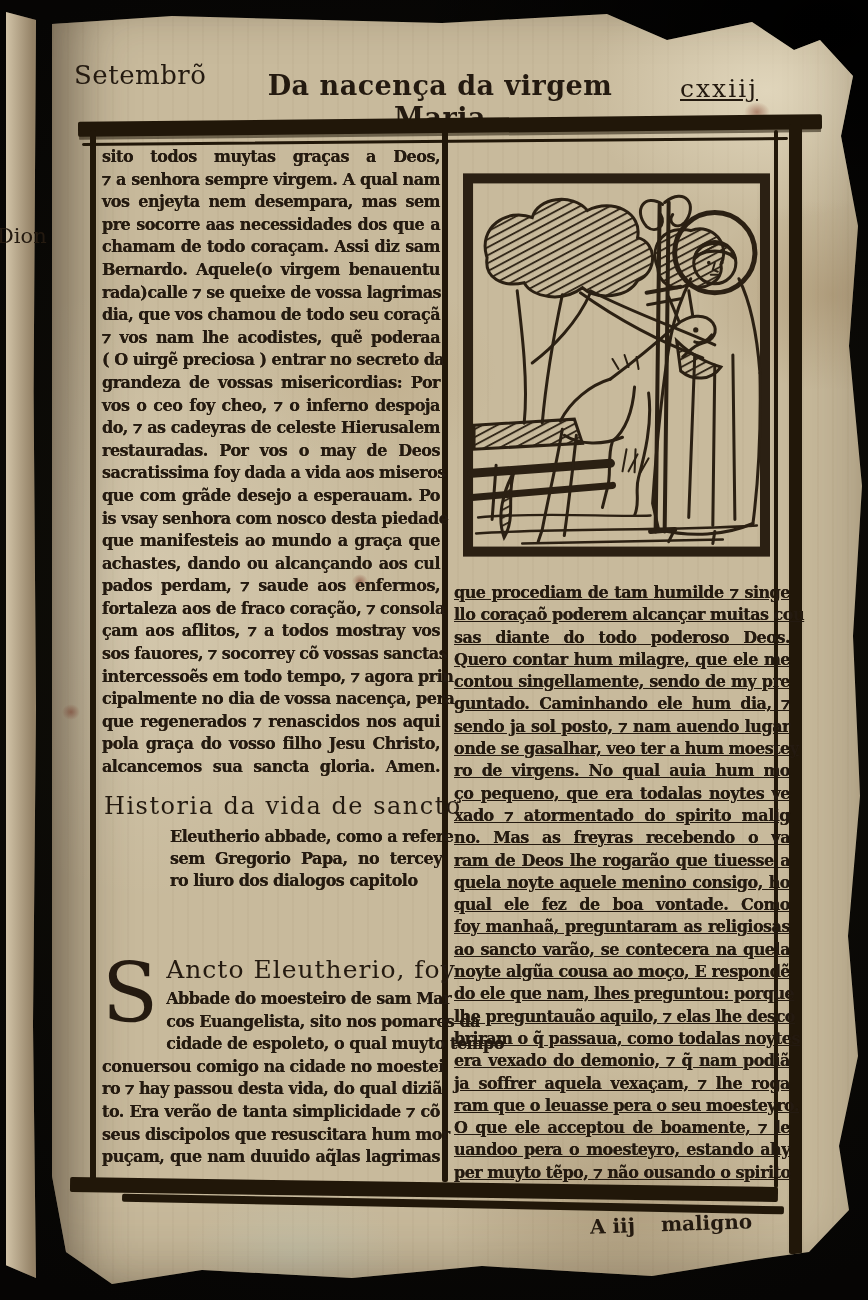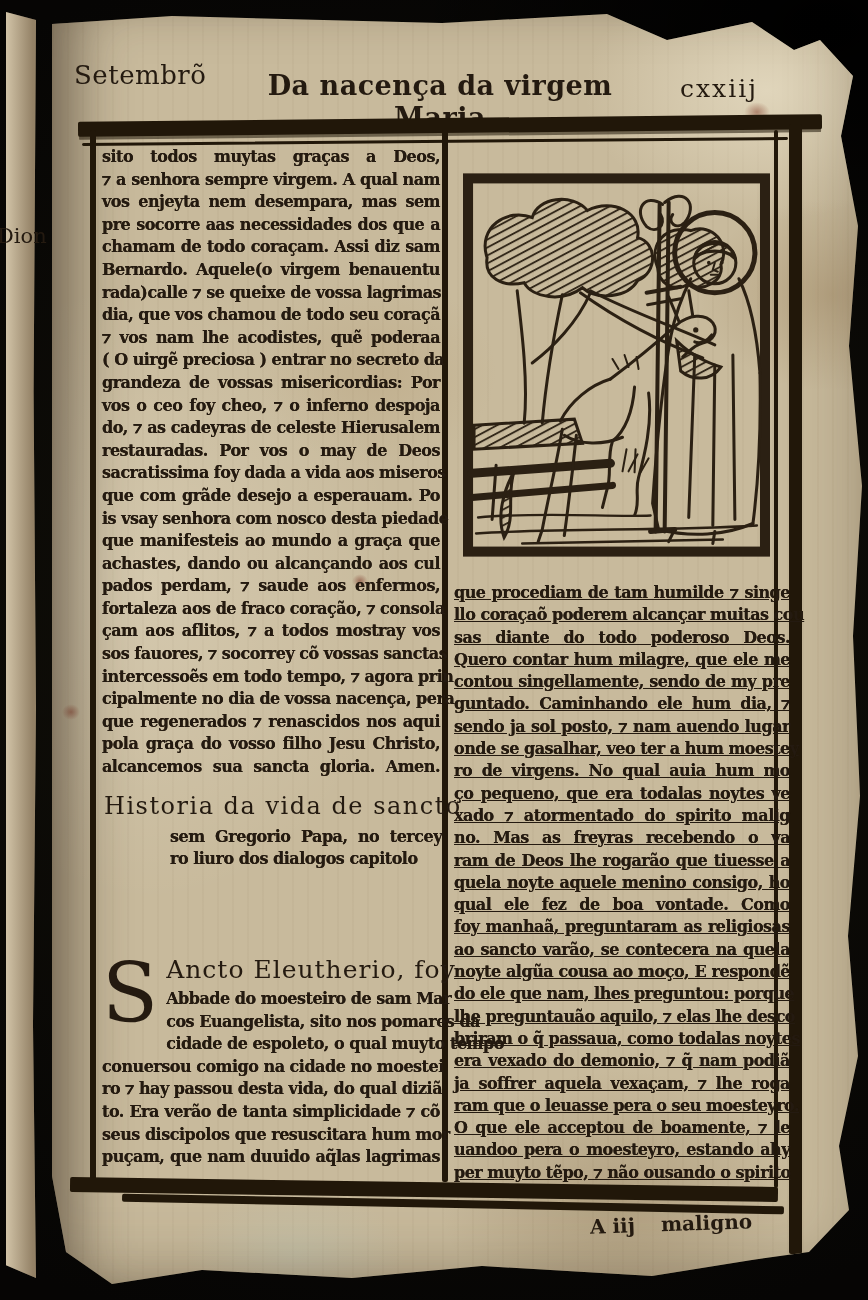--- a/index.html
+++ b/index.html
@@ -38,21 +38,21 @@
     box-shadow:inset 42px 0 60px -22px rgba(40,28,16,.55), inset -28px -42px 80px -34px rgba(60,45,25,.4);
     color:#241a10;
   }
   .stain{position:absolute;border-radius:50%;pointer-events:none;}
   .s1{left:692px;top:88px;width:26px;height:20px;background:radial-gradient(rgba(130,60,40,.5),transparent 70%);}
   .s2{left:300px;top:560px;width:16px;height:14px;background:radial-gradient(rgba(120,50,35,.55),transparent 70%);}
   .s3{left:10px;top:690px;width:18px;height:16px;background:radial-gradient(rgba(110,45,30,.5),transparent 70%);}
 
   .header-month{position:absolute;left:22px;top:46px;font:400 26px/30px "DejaVu Serif", serif;letter-spacing:.5px;}
   .header-title{position:absolute;left:178px;top:56px;width:420px;text-align:center;font:700 27px/32px "DejaVu Serif", serif;letter-spacing:.5px;}
-  .header-folio{position:absolute;left:628px;top:60px;font:400 25px/30px "DejaVu Serif", serif;letter-spacing:2px;}
+  .header-folio{position:absolute;left:628px;top:60px;font:400 25px/30px "DejaVu Serif", serif;letter-spacing:2px;text-decoration:underline;}
 
   .rule{position:absolute;background:#211709;border-radius:2px;}
   .rule-top{left:26px;top:104px;width:744px;height:15px;transform:rotate(-.6deg);box-shadow:0 4px 0 -1px rgba(33,23,9,.55);}
   .rule-top2{left:30px;top:126px;width:706px;height:3px;transform:rotate(-.5deg);}
   .vrule-left{left:38px;top:116px;width:6px;height:1052px;}
   .vrule-center{left:390px;top:116px;width:6px;height:1052px;}
   .vrule-right-in{left:722px;top:116px;width:4px;height:1058px;}
   .vrule-right-out{left:737px;top:110px;width:13px;height:1130px;}
   .rule-bottom{left:18px;top:1168px;width:708px;height:15px;transform:rotate(.8deg);}
   .rule-bottom2{left:70px;top:1186px;width:662px;height:8px;transform:rotate(1.1deg);}
@@ -129,20 +129,21 @@
       <div class="tl">intercessoẽs em todo tempo, ⁊ agora prin</div>
       <div class="tl">cipalmente no dia de vossa nacença, pera</div>
       <div class="tl">que regenerados ⁊ renascidos nos aqui</div>
       <div class="tl">pola graça do vosso filho Jesu Christo,</div>
       <div class="tl">alcancemos sua sancta gloria. Amen.</div>
     </div>
 
   <div class="section-heading">Historia da vida de sancto</div>
 
   <div class="section-sub bl">
+      <div class="tl">Eleutherio abbade, como a refere</div>
       <div class="tl">sem Gregorio Papa, no tercey</div>
       <div class="tl">ro liuro dos dialogos capitolo</div>
     </div>
 
   <div class="sancto">
     <span class="dropcap">S</span>
     <div class="sancto-first">Ancto Eleutherio, foy</div>
     <div class="bl">
         <div class="tl">Abbade do moesteiro de sam Mar</div>
         <div class="tl">cos Euangelista, sito nos pomares da</div>

